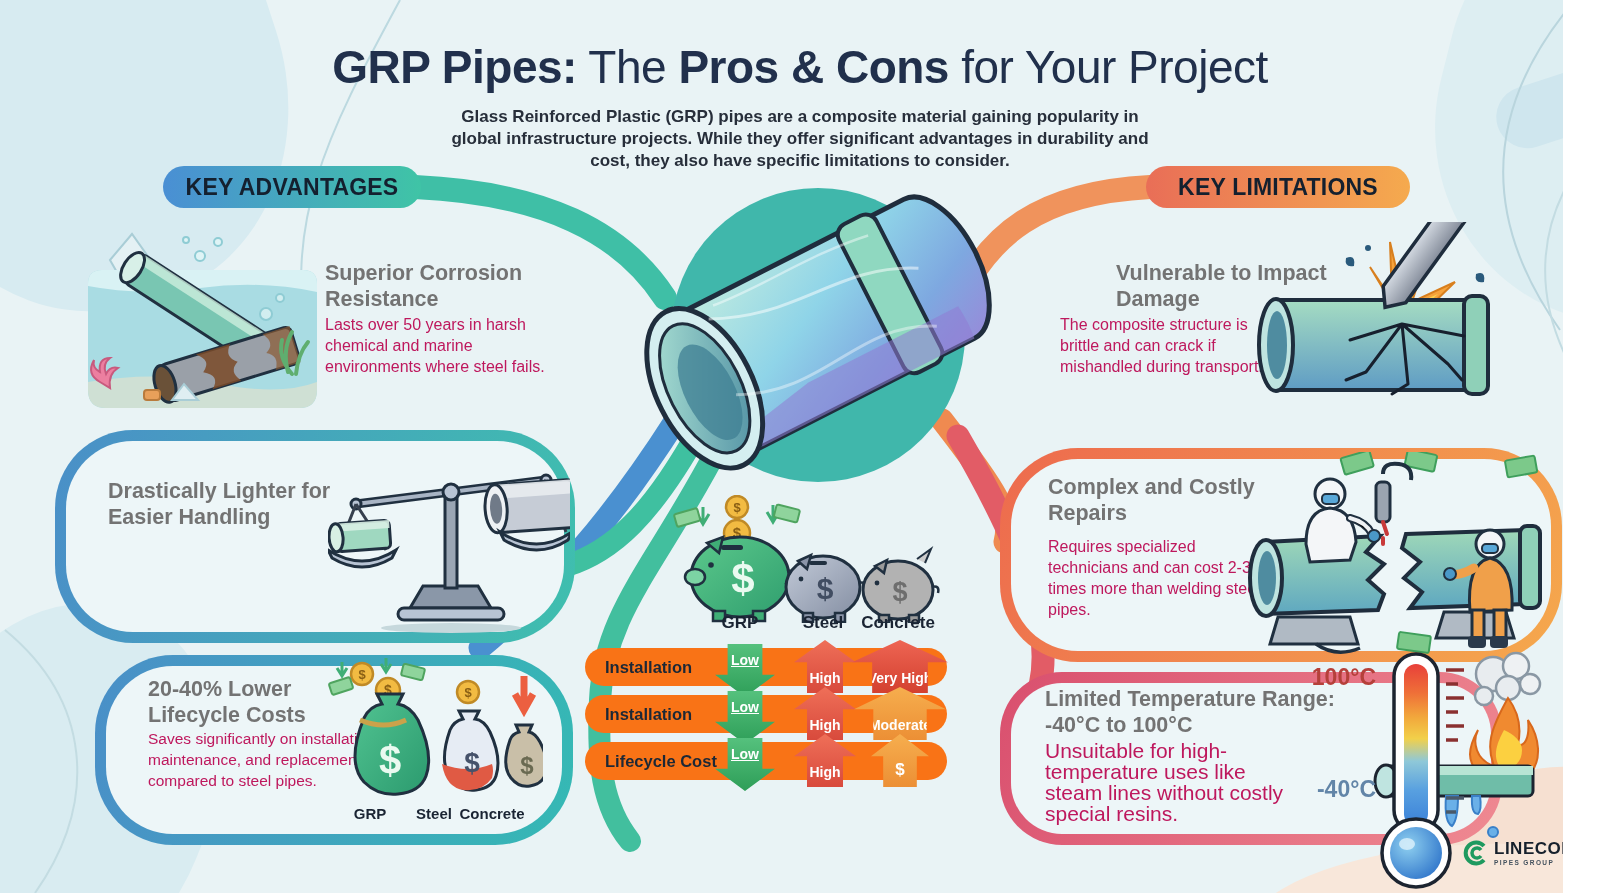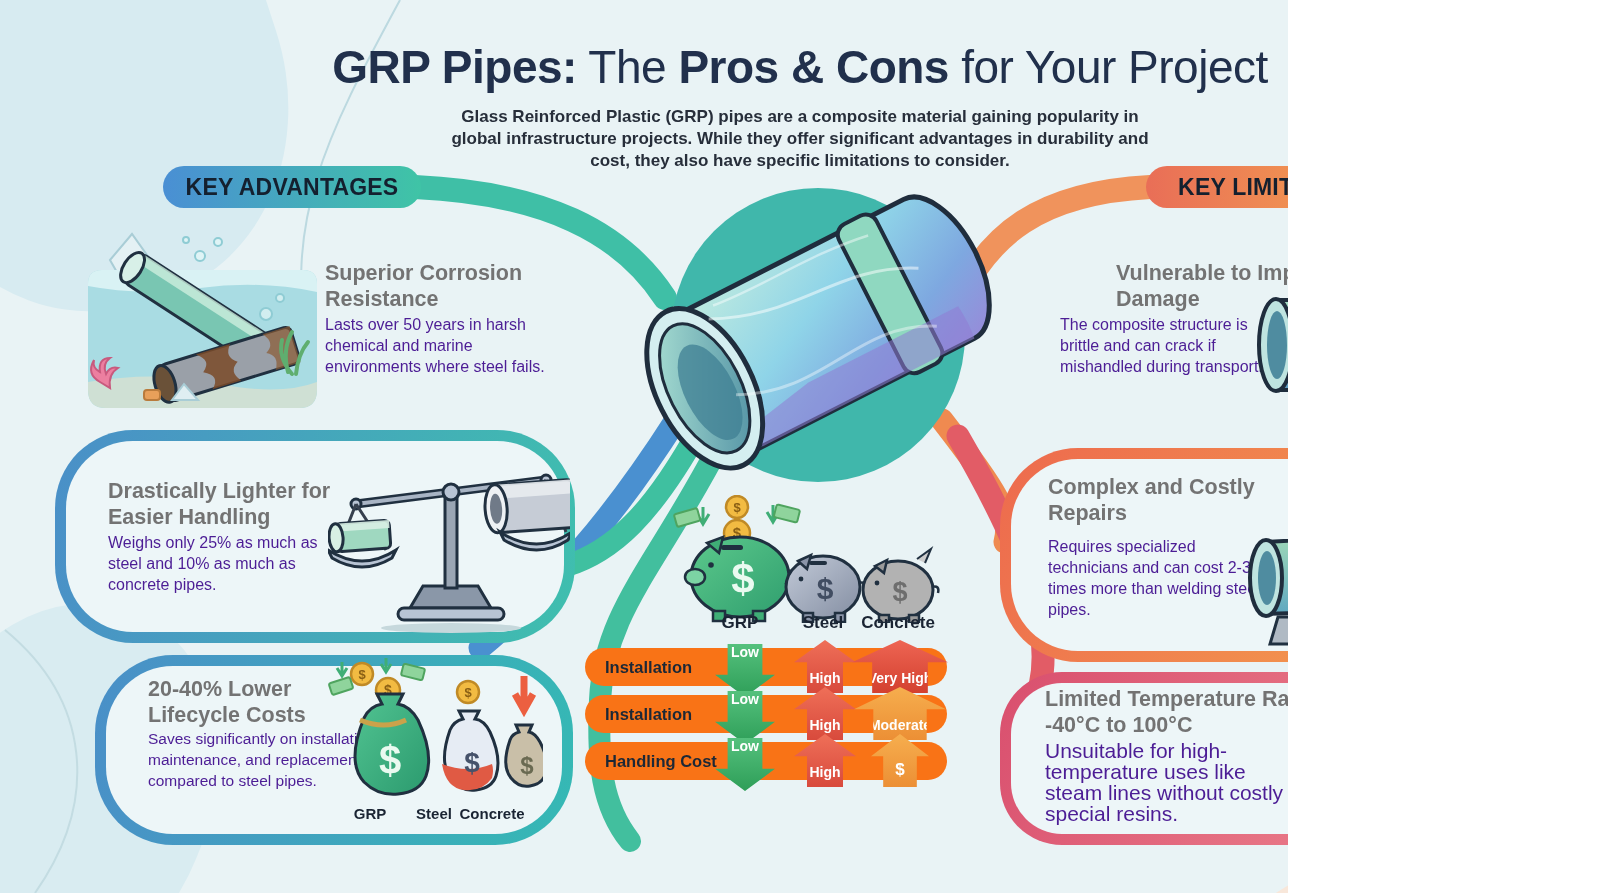--- a/index.html
+++ b/index.html
@@ -1,18 +1,18 @@
 <!DOCTYPE html>
 <html><head>
 <meta charset="utf-8">
 <style>
   * { margin:0; padding:0; box-sizing:border-box; }
   html,body { width:1600px; height:893px; }
   body { font-family:"Liberation Sans", sans-serif; overflow:hidden; }
-  #stage { position:relative; width:1288px; height:893px; background:#e9f3f5; overflow:hidden; }
+  #stage { position:relative; width:1563px; height:893px; background:#e9f3f5; overflow:hidden; }
 
   
   .blob { position:absolute; pointer-events:none; }
   #blob-tl { left:-120px; top:-160px; width:400px; height:470px; background:#d7ebf1; border-radius:46%; transform:rotate(-18deg); }
   #blob-bl { left:-90px; top:600px; width:300px; height:390px; background:#d9ecf1; border-radius:48%; transform:rotate(22deg); }
   #blob-tr { left:1440px; top:-110px; width:430px; height:440px; background:#ddeef2; border-radius:45%; transform:rotate(14deg); }
   #blob-tr2 { left:1495px; top:78px; width:115px; height:62px; background:#cfe6ee; border-radius:34px; transform:rotate(-18deg); }
   #blob-br { left:1360px; top:770px; width:360px; height:230px; background:#f6e0d1; border-radius:50%; transform:rotate(-12deg); }
   #blob-br2 { left:1250px; top:845px; width:420px; height:140px; background:#f8e7da; border-radius:50%; transform:rotate(-4deg); }
 
@@ -46,36 +46,36 @@
   .box { position:absolute; border-radius:78px; padding:11px; }
   .box-inner { width:100%; height:100%; border-radius:67px; background:#edf6f8; }
   #adv2-box { left:55px; top:430px; width:520px; height:213px; background:linear-gradient(100deg,#4a8fc8,#3fbfae); }
   #adv3-box { left:95px; top:655px; width:478px; height:190px; background:linear-gradient(100deg,#4a8fc8,#35b9b4); }
   #lim2-box { left:1000px; top:448px; width:562px; height:214px; background:linear-gradient(120deg,#ed6a4e,#f5a94d); }
   #lim3-box { left:1000px; top:672px; width:502px; height:173px; border-radius:62px; background:linear-gradient(120deg,#d94f6e,#ef8a92); }
   #lim3-box .box-inner { border-radius:51px; }
 
   
   .item-title { position:absolute; z-index:4; font-weight:800; color:#737373; font-size:21.5px; line-height:26px; }
-  .item-body  { position:absolute; z-index:4; font-weight:500; color:#4c1d95; font-size:16px;  line-height:21px; }
+  .item-body  { position:absolute; z-index:4; font-weight:500; color:#be185d; font-size:16px;  line-height:21px; }
 
   
   .col-label { position:absolute; z-index:4; transform:translateX(-50%); font-weight:700; font-size:17px; color:#1a2433; }
   .bag-label { position:absolute; z-index:4; transform:translateX(-50%); font-weight:700; font-size:15px; color:#1a2433; }
 
   
   #comp-table { position:absolute; left:585px; top:648px; z-index:4; width:372px; }
   .comp-row { position:relative; width:362px; height:38px; margin-bottom:9px; background:#f97316; border-radius:19px; }
   .comp-row-label { position:absolute; left:20px; top:0; line-height:38px; font-weight:700; font-size:16.5px; color:#1c2836; }
   .arrow { position:absolute; display:flex; justify-content:center; color:#fff; font-weight:700; font-size:14px; }
   .arrow.up   { top:-8px;  height:53px; align-items:flex-end;  padding-bottom:7px;
     clip-path:polygon(50% 0%,100% 42%,79% 42%,79% 100%,21% 100%,0% 42% ,0% 42%); }
   .arrow.up { clip-path:polygon(50% 0%,100% 42%,79% 42%,79% 100%,21% 100%,21% 42%,0% 42%); }
-  .arrow.down { top:-4px;  height:53px; align-items:flex-start; 
-    clip-path:polygon(21% 0%,79% 0%,79% 58%,100% 58%,50% 100%,0% 58%,21% 58%); }
+  .arrow.down { top:-4px;  height:53px; align-items:flex-start; padding-top:8px;
+    clip-path:polygon(21% 0%,79% 0%,79% 58%,100% 58%,50% 100%,0% 58%,21% 58%);text-decoration:underline; }
   .lvl-low      { background:linear-gradient(180deg,#55c17d,#2e9e58); }
   .lvl-high     { background:linear-gradient(180deg,#ef6f58,#d84a3c); }
   .lvl-veryhigh { background:linear-gradient(180deg,#ee6553,#d3402f); }
   .lvl-moderate { background:linear-gradient(180deg,#f6ae4e,#ec8f35); }
   .c-grp { left:130px; width:60px; }
   .c-steel { left:209px; width:62px; }
   .c-conc { left:267px; width:96px; }
   .c-conc-mod { left:269px; width:92px; }
   .c-conc-dollar { left:286px; width:58px; font-size:17px; }
 
@@ -187,21 +187,20 @@
     <circle cx="200" cy="76" r="4" fill="#d2eef0" stroke="#8fccd4" stroke-width="2"></circle>
     <path d="M208 150 q-6 -22 4 -40 M216 152 q2 -20 12 -32 M212 152 q-14 -16 -10 -34" stroke="#5fae6f" stroke-width="4" fill="none" stroke-linecap="round"></path>
     <path d="M30 166 q-2 -14 8 -20 q-8 -2 -12 6 q-4 -10 4 -16 q-12 0 -10 14 q-8 -4 -6 -12 q-8 14 6 22 Z" fill="#ec7fa0" stroke="#c85a7e" stroke-width="2"></path>
     <rect x="64" y="168" width="16" height="10" rx="3" fill="#e8a05a" stroke="#b97b3c" stroke-width="2"></rect>
     <polygon points="92,178 104,162 118,178" fill="#dfeef2" stroke="#a9cdd6" stroke-width="2"></polygon>
   </svg>
   <div class="item-title" style="left:325px;top:260px;width:235px">Superior Corrosion Resistance</div>
   <div class="item-body" style="left:325px;top:314px;width:220px">Lasts over 50 years in harsh chemical and marine environments where steel fails.</div>
 
   <div class="item-title" style="left:108px;top:478px;width:250px">Drastically Lighter for Easier Handling</div>
-  <div class="item-body" style="left:108px;top:532px;width:232px">Weighs only 25% as much as steel and 10% as much as concrete pipes.</div>
   <svg class="abs content" style="left:328px;top:436px" width="242" height="198" viewBox="0 0 242 198">
     <path d="M95 150 L150 150 L163 172 L82 172 Z" fill="#8a97a8" stroke="#203040" stroke-width="3"></path>
     <rect x="70" y="172" width="106" height="12" rx="6" fill="#b8c4d4" stroke="#203040" stroke-width="3"></rect>
     <rect x="117" y="58" width="12" height="94" fill="#9aa6b4" stroke="#203040" stroke-width="3"></rect>
     <line x1="28" y1="68" x2="218" y2="44" stroke="#203040" stroke-width="9" stroke-linecap="round"></line>
     <line x1="28" y1="68" x2="218" y2="44" stroke="#a8b4c4" stroke-width="4" stroke-linecap="round"></line>
     <circle cx="123" cy="56" r="8" fill="#b8c4d4" stroke="#203040" stroke-width="3"></circle>
     <circle cx="28" cy="68" r="5" fill="#b8c4d4" stroke="#203040" stroke-width="3"></circle>
     <circle cx="218" cy="44" r="5" fill="#b8c4d4" stroke="#203040" stroke-width="3"></circle>
     <path d="M28 68 L10 114 M28 68 L58 114" stroke="#36404e" stroke-width="3"></path>
@@ -445,21 +444,21 @@
       <div class="arrow up lvl-high c-steel">High</div>
       <div class="arrow up lvl-veryhigh c-conc">Very High</div>
     </div>
     <div class="comp-row">
       <span class="comp-row-label">Installation</span>
       <div class="arrow down lvl-low c-grp">Low</div>
       <div class="arrow up lvl-high c-steel">High</div>
       <div class="arrow up lvl-moderate c-conc-mod">Moderate</div>
     </div>
     <div class="comp-row">
-      <span class="comp-row-label">Handling Cost</span>
+      <span class="comp-row-label">Lifecycle Cost</span>
       <div class="arrow down lvl-low c-grp">Low</div>
       <div class="arrow up lvl-high c-steel">High</div>
       <div class="arrow up lvl-moderate c-conc-dollar">$</div>
     </div>
   </div>
 
   <div id="logo">
     <svg width="26" height="26" viewBox="0 0 26 26">
       <path d="M22 6 A10.5 10.5 0 1 0 22 20" fill="none" stroke="#1f9a5f" stroke-width="4"></path>
       <path d="M19 10 A5 5 0 1 0 19 16" fill="none" stroke="#1f9a5f" stroke-width="3.5"></path>

